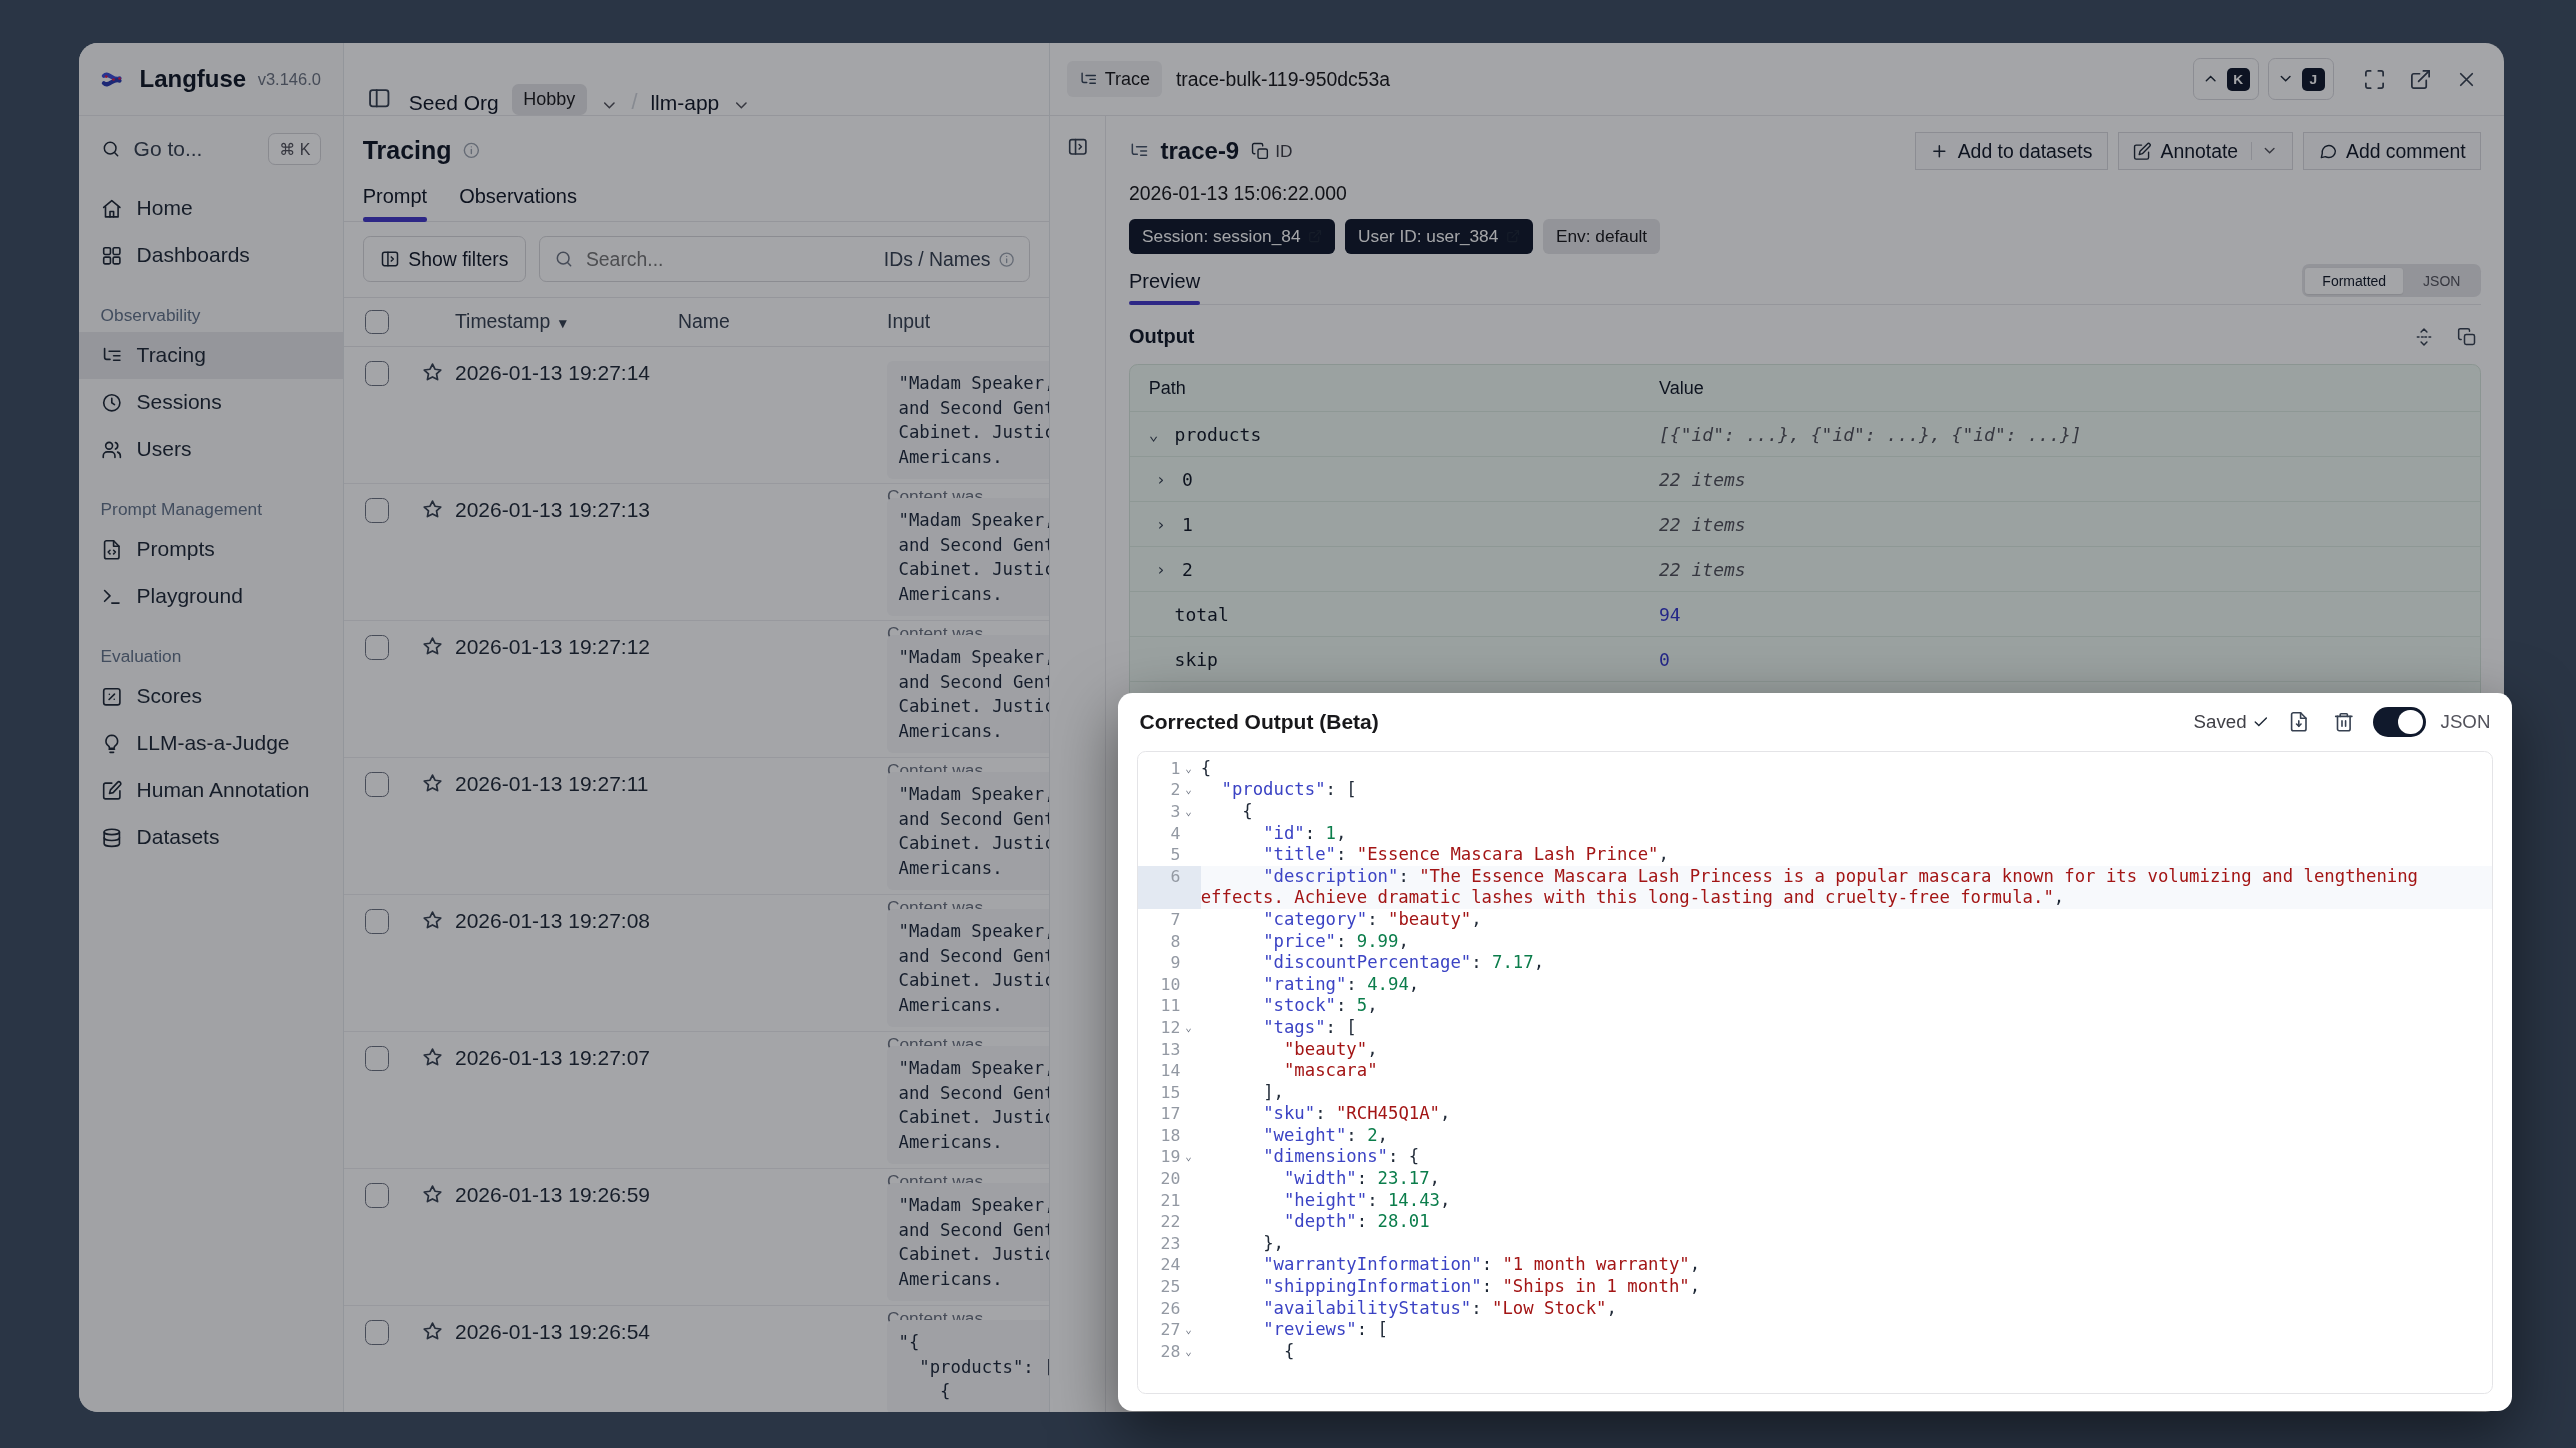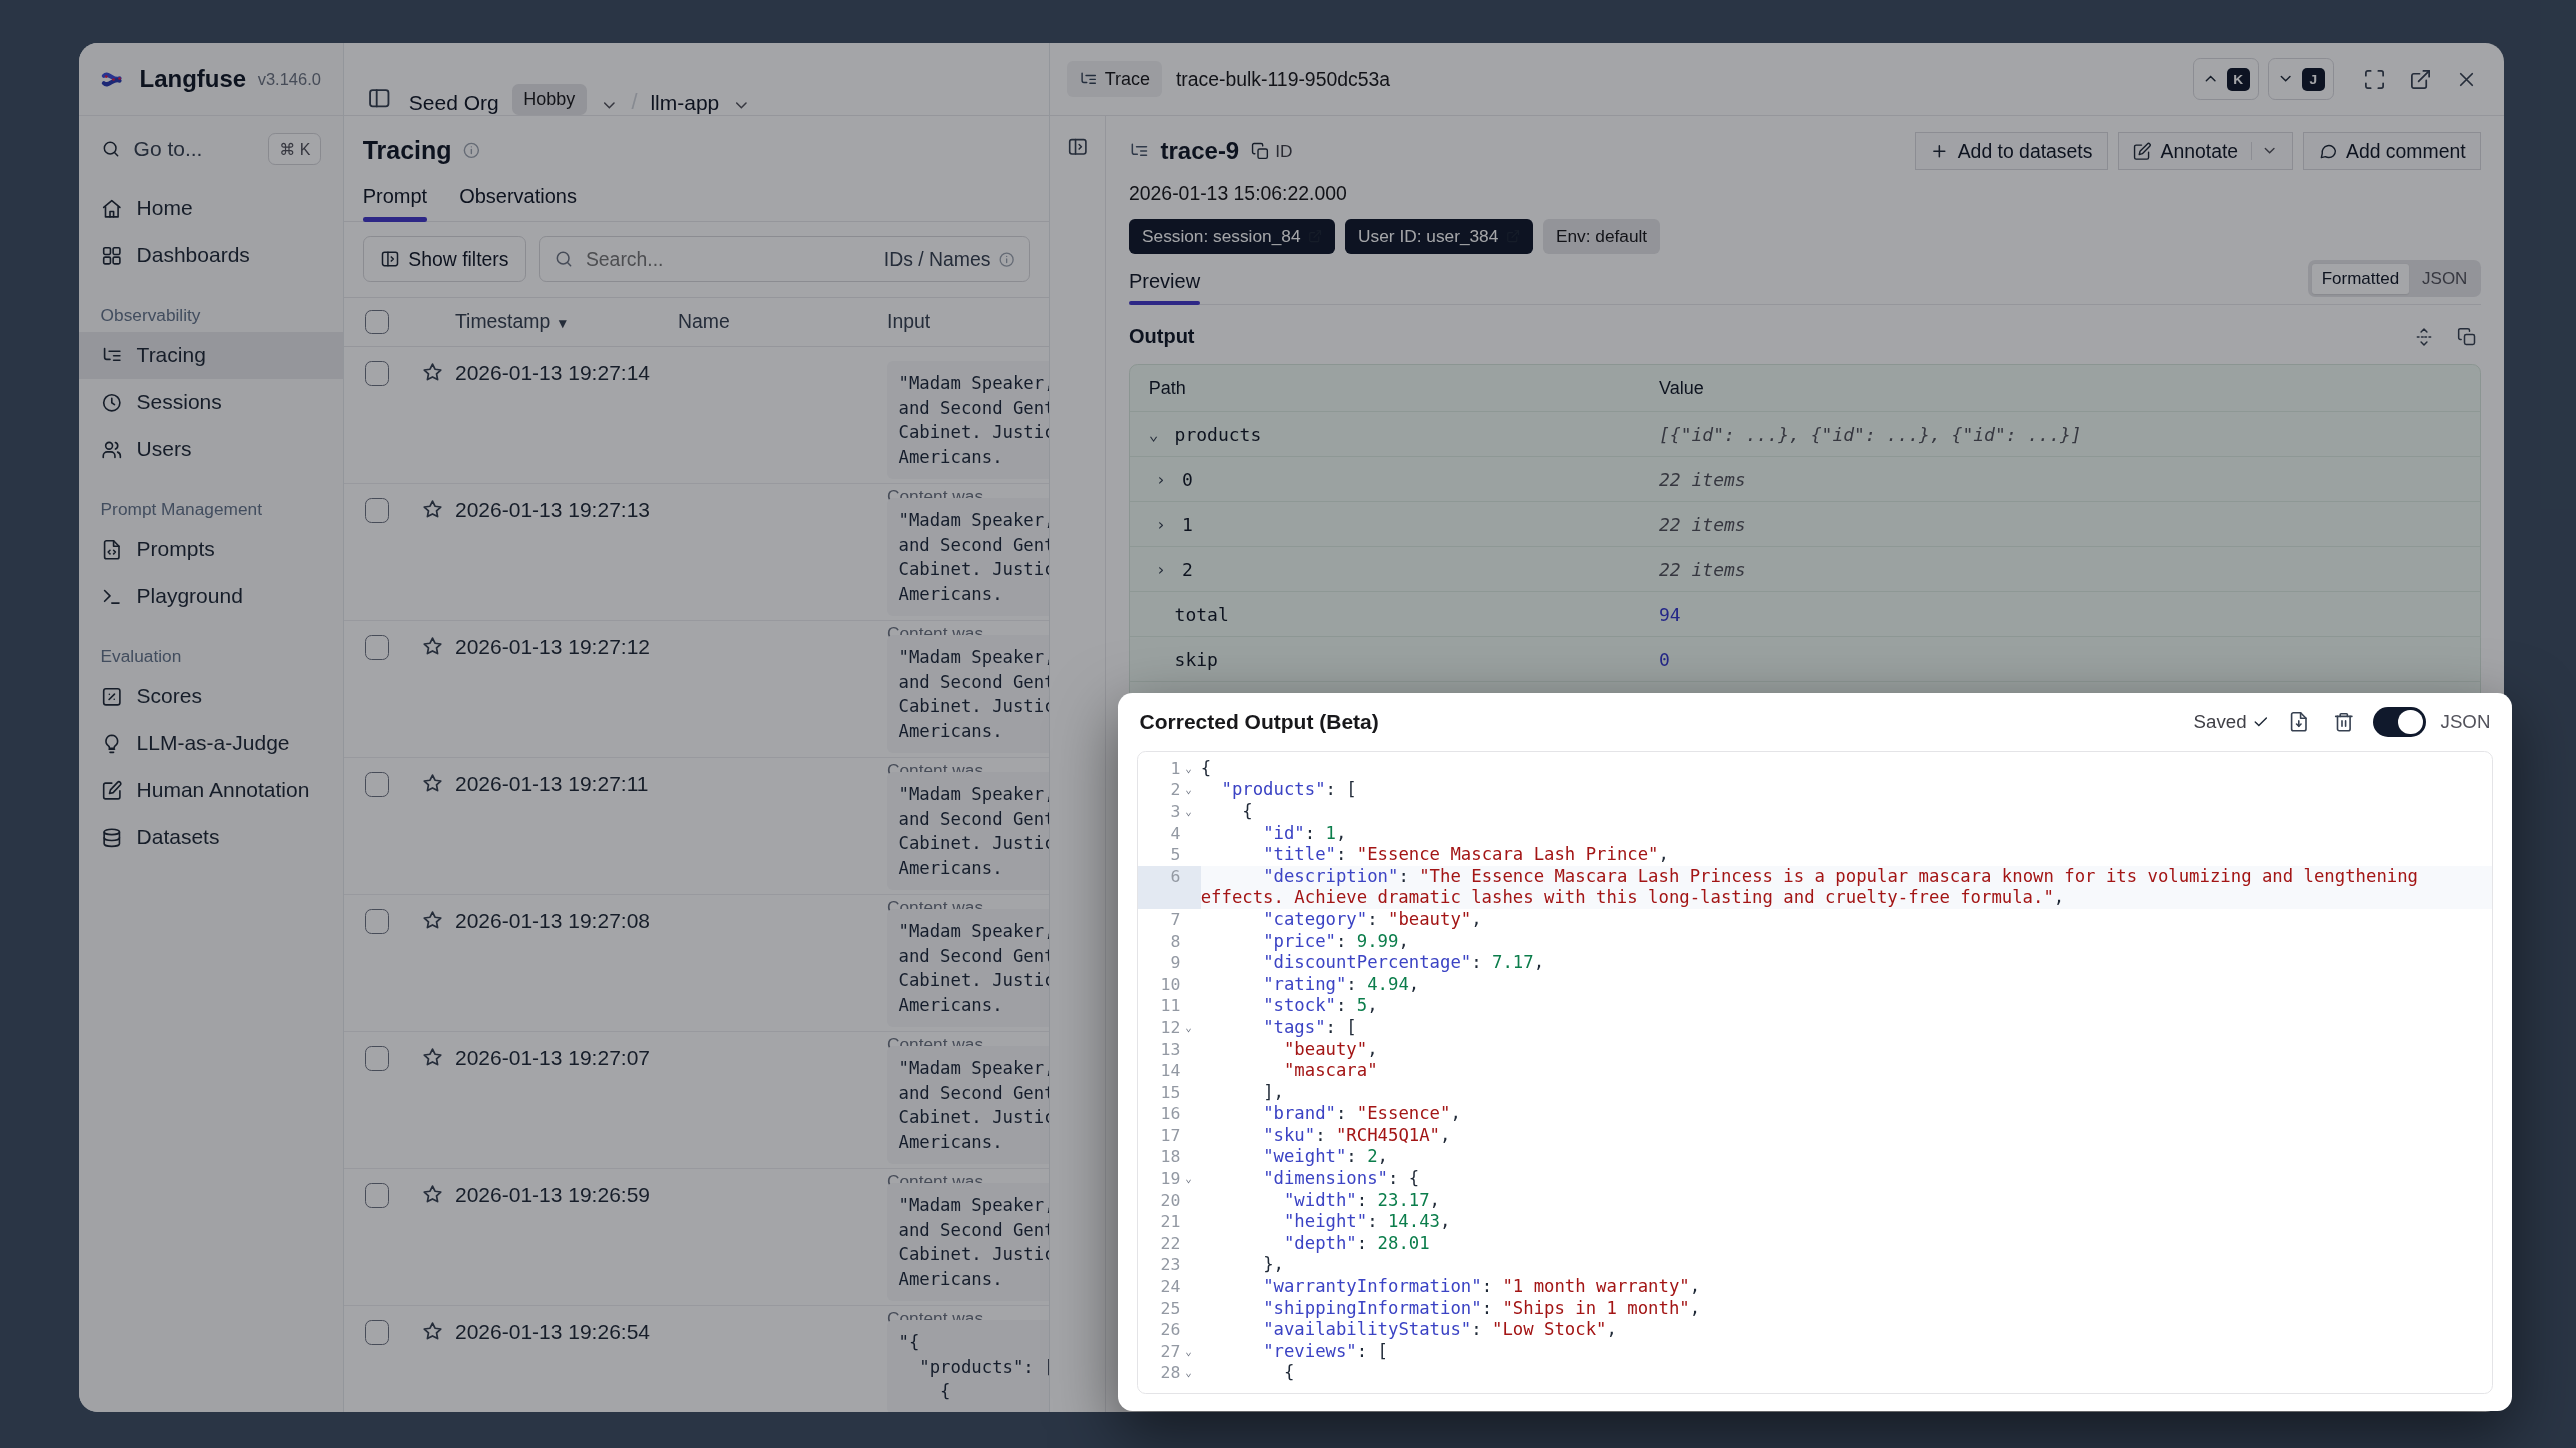--- a/index.html
+++ b/index.html
@@ -105,21 +105,21 @@
     padding:0 13px;font-size:17.3px;font-weight:500;}
   .badge.dark{background:#10192c;color:#fff;cursor:pointer;}
   .badge.light{background:#e4e4e7;color:#18181b;}
   .tp-tabs{margin-top:16px;border-bottom:0.7px solid #e8e8ea;display:flex;
     align-items:flex-end;position:relative;}
   .tp-tab{font-size:20px;font-weight:500;color:#111827;padding-bottom:11.5px;position:relative;cursor:pointer;}
   .tp-tab.active::after{content:"";position:absolute;left:0;right:0;bottom:-0.7px;height:4.3px;
     background:#4338ca;border-radius:2.2px;}
   .seg{position:absolute;right:0;bottom:7.2px;background:#e4e4e7;border-radius:7.2px;
     padding:3.6px;display:flex;gap:2.9px;}
-  .seg-opt{font-size:17px;color:#52525b;padding:5px 10px;border-radius:3px;cursor:pointer;}
+  .seg-opt{font-size:14px;color:#52525b;padding:5px 17px;border-radius:3px;cursor:pointer;}
   .seg-opt.sel{background:#fff;color:#111827;font-weight:500;box-shadow:0 0.7px 1.4px rgba(0,0,0,.08);}
   .out-head{margin-top:17.3px;display:flex;align-items:center;}
   .out-title{font-size:20px;font-weight:600;color:#111827;}
   .out-icons{margin-left:auto;display:flex;gap:14.4px;color:#374151;}
   .pv-table{margin-top:13px;border:0.7px solid #d8e6dc;border-radius:8.6px;
     background:#f1fbf4;overflow:hidden;font-family:"DejaVu Sans Mono",monospace;}
   .pv-row{display:flex;align-items:center;height:45px;border-top:0.7px solid #ddeae1;cursor:default;}
   .pv-row.head{height:46px;border-top:none;font-family:"Liberation Sans",sans-serif;
     font-size:18.7px;color:#4b5563;}
   .pv-path{width:529px;flex:none;padding-left:18.7px;font-size:18px;color:#111827;
@@ -926,27 +926,20 @@
       </div>
       <div class="cm-line">
         <span class="gut">
           <span class="ln">15</span>
           <span class="fold"></span>
         </span>
         <span class="code">      ],</span>
       </div>
       <div class="cm-line">
         <span class="gut">
-          <span class="ln">16</span>
-          <span class="fold"></span>
-        </span>
-        <span class="code">      <span class="tk">"brand"</span>: <span class="ts">"Essence"</span>,</span>
-      </div>
-      <div class="cm-line">
-        <span class="gut">
           <span class="ln">17</span>
           <span class="fold"></span>
         </span>
         <span class="code">      <span class="tk">"sku"</span>: <span class="ts">"RCH45Q1A"</span>,</span>
       </div>
       <div class="cm-line">
         <span class="gut">
           <span class="ln">18</span>
           <span class="fold"></span>
         </span>

